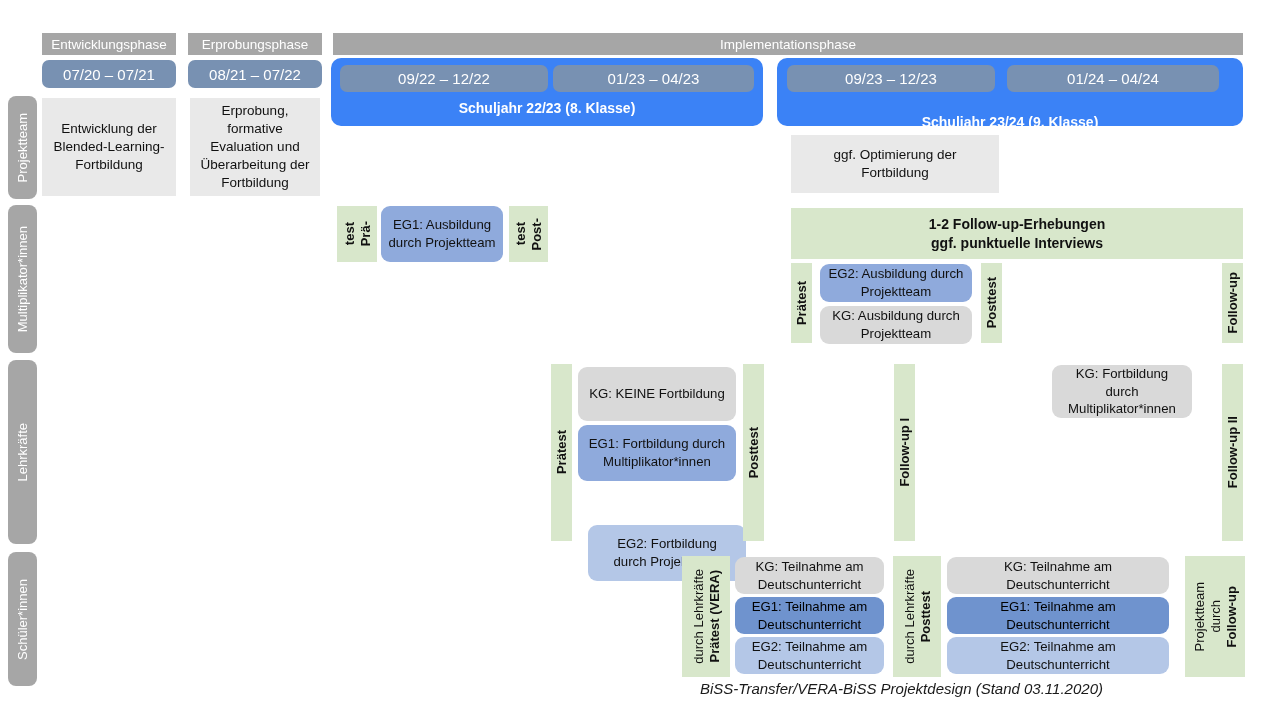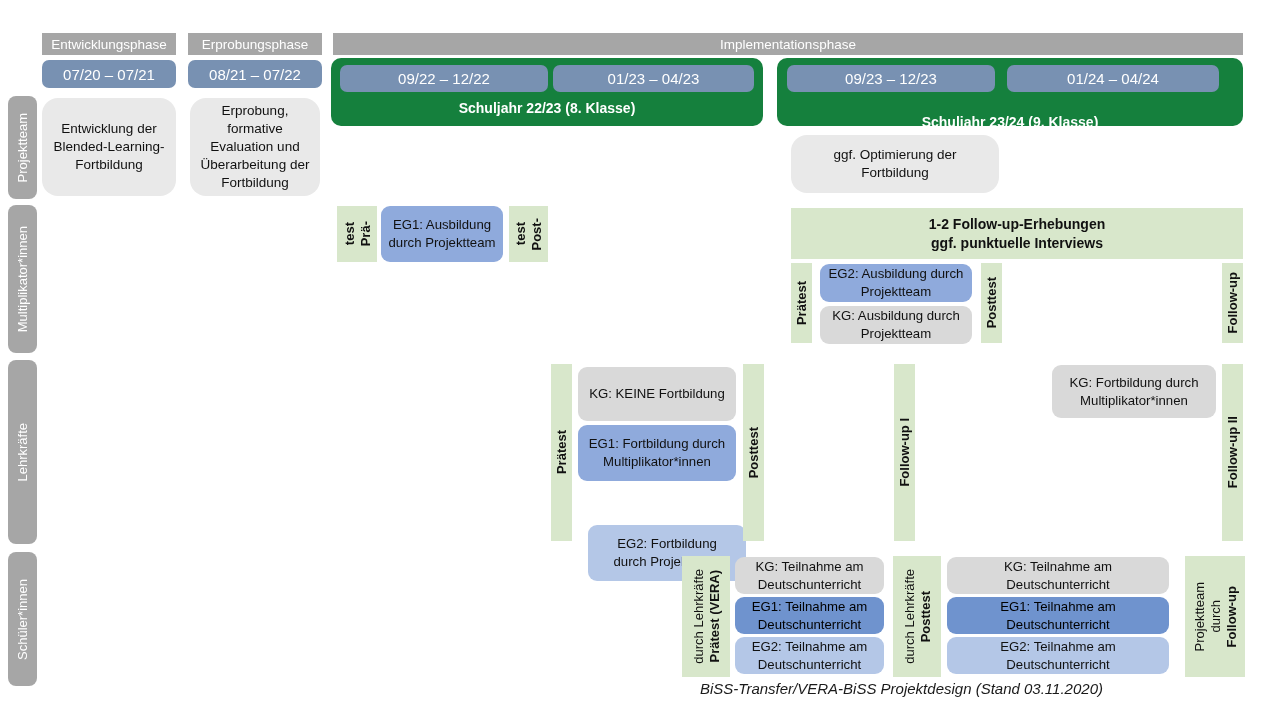--- a/index.html
+++ b/index.html
@@ -13,24 +13,24 @@
   }
   #stage{position:absolute;left:0;top:0;width:1280px;height:720px;}
   .abs{position:absolute;box-sizing:border-box;}
 
   
   .rb{border-radius:9px;display:flex;align-items:center;justify-content:center;text-align:center;}
   .sq{border-radius:0;display:flex;align-items:center;justify-content:center;text-align:center;}
 
   .phase-head{background:#a6a6a6;color:#ffffff;font-size:13.5px;border-radius:0;}
   .period{background:#7891b2;color:#ffffff;font-size:15px;border-radius:7px;}
-  .yearwrap{background:#15803d;border-radius:10px;}
+  .yearwrap{background:#3b82f6;border-radius:10px;}
   .yearlabel{color:#ffffff;font-size:14px;font-weight:bold;}
 
-  .gray-card{background:#e9e9e9;color:#111;border-radius:16px;font-size:13.5px;line-height:1.33;}
+  .gray-card{background:#e9e9e9;color:#111;border-radius:0;font-size:13.5px;line-height:1.33;}
   .gray-card-sm{background:#d9d9d9;color:#111;border-radius:9px;font-size:13.2px;line-height:1.33;}
   .blue-mid{background:#8faadc;color:#111;border-radius:9px;font-size:13.2px;line-height:1.33;}
   .blue-dark{background:#6f93ce;color:#000000;border-radius:9px;font-size:13.2px;line-height:1.33;}
   .blue-light{background:#b4c7e7;color:#111;border-radius:9px;font-size:13.2px;line-height:1.33;}
 
   .green{background:#d8e7cb;color:#111;}
   .green-wide{background:#d8e7cb;color:#111;font-size:14px;font-weight:bold;line-height:1.35;
                display:flex;align-items:center;justify-content:center;text-align:center;}
 
   
@@ -170,21 +170,21 @@
   </div>
   <div class="abs blue-light rb" style="left:588px;top:486px;width:158px;height:56px;padding:2px 24px;margin-top:39px;">
     <span>EG2: Fortbildung durch Projektteam</span>
   </div>
   <div class="abs green sq" style="left:743px;top:364px;width:21px;height:177px;">
     <span class="vtxt vb" style="font-size:13px;">Posttest</span>
   </div>
   <div class="abs green sq" style="left:894px;top:364px;width:21px;height:177px;">
     <span class="vtxt vb" style="font-size:13px;">Follow-up I</span>
   </div>
-  <div class="abs gray-card-sm rb" style="left:1052px;top:365px;width:164px;height:53px;padding:2px 8px;">
+  <div class="abs gray-card-sm rb" style="left:1052px;top:365px;width:140px;height:53px;padding:2px 8px;">
     <span>KG: Fortbildung durch Multiplikator*innen</span>
   </div>
   <div class="abs green sq" style="left:1222px;top:364px;width:21px;height:177px;">
     <span class="vtxt vb" style="font-size:13px;">Follow-up II</span>
   </div>
 
   <div class="abs green sq" style="left:682px;top:556px;width:48px;height:121px;">
     <div class="vrow">
       <span class="vtxt vb" style="font-size:13px;">Prätest (VERA)</span>
       <span class="vtxt" style="font-size:13px;">durch Lehrkräfte</span>

